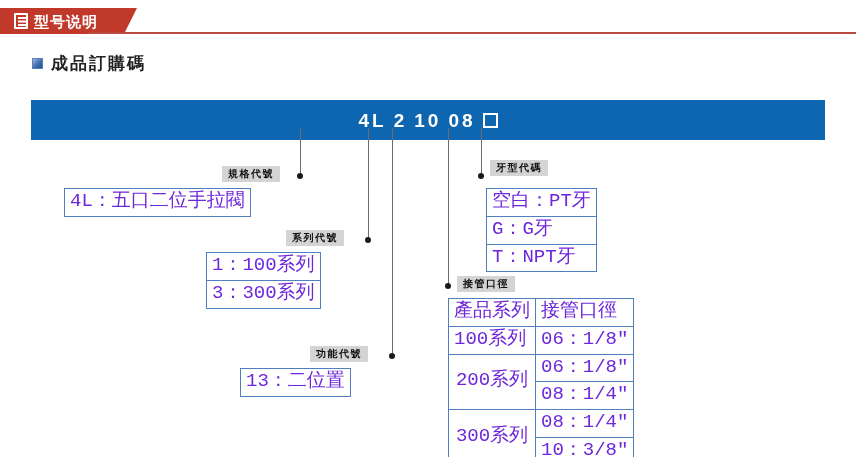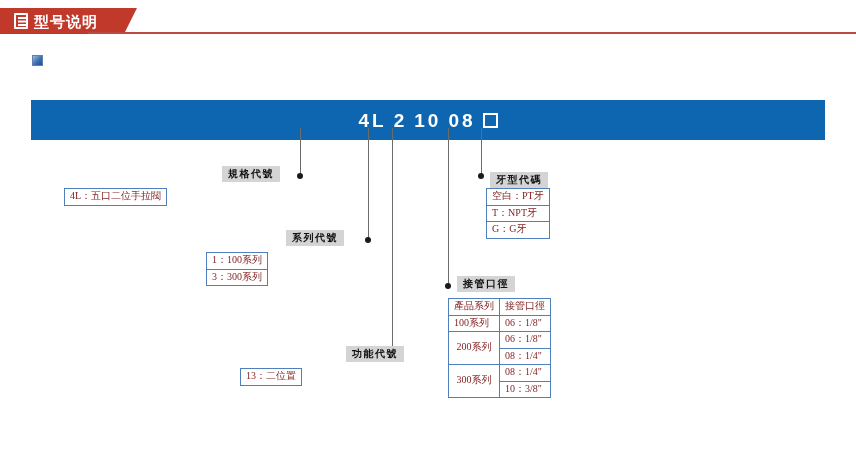--- a/index.html
+++ b/index.html
@@ -77,40 +77,41 @@
     font-size:10px;font-weight:bold;letter-spacing:1.5px;
     padding:2px 6px 3px 6px;white-space:nowrap;line-height:1.1;
   }
 
   .tbl{
     position:absolute;border:1px solid #4f7fbd;border-collapse:collapse;
     background:#fff;
   }
   .tbl td{
     border:1px solid #4f7fbd;
-    font-size:10px;color:#7f1d1d;
+    font-size:19px;color:#6d28d9;
     padding:1px 5px 2px 5px;
     white-space:nowrap;line-height:1.25;
-    font-family:Liberation Serif, serif;
+    font-family:Liberation Mono, monospace;
   }
   .tbl td.c{text-align:center;}
 </style>
 </head>
 <body>
 
 <div class="header-wrap">
   <div class="header-tab">
     <span class="doc-icon"></span>
     <span class="header-title">型号说明</span>
   </div>
   <div class="header-rule"></div>
 </div>
 
 <div class="subtitle-row">
   <span class="blue-bullet"></span>
+  <span class="subtitle-text">成品訂購碼</span>
 </div>
 
 <div class="code-bar">
   <div class="code-text">
     <span>4L</span>
     <span>2</span>
     <span>10</span>
     <span>08</span>
     <span class="code-box"></span>
   </div>
@@ -142,40 +143,40 @@
   <tbody>
       <tr>
     <td>1：100系列</td>
   </tr>
   <tr>
     <td>3：300系列</td>
   </tr>
 </tbody>
   </table>
 
-<div class="cap" style="left:310px;top:346px;margin-left:36px;">功能代號</div>
+<div class="cap" style="left:310px;top:346px;">功能代號</div>
 <table class="tbl" style="left:240px;top:368px;">
   <tbody>
       <tr>
     <td>13：二位置</td>
   </tr>
 </tbody>
   </table>
 
-<div class="cap" style="left:490px;top:172px;">牙型代碼</div>
+<div class="cap" style="left:490px;top:160px;">牙型代碼</div>
 <table class="tbl" style="left:486px;top:188px;">
   <tbody>
       <tr>
     <td>空白：PT牙</td>
   </tr>
   <tr>
+    <td>G：G牙</td>
+  </tr>
+  <tr>
     <td>T：NPT牙</td>
-  </tr>
-  <tr>
-    <td>G：G牙</td>
   </tr>
 </tbody>
   </table>
 
 <div class="cap" style="left:457px;top:276px;">接管口徑</div>
 <table class="tbl" style="left:448px;top:298px;">
   <tbody>
       <tr>
     <td>產品系列</td>
     <td>接管口徑</td>

